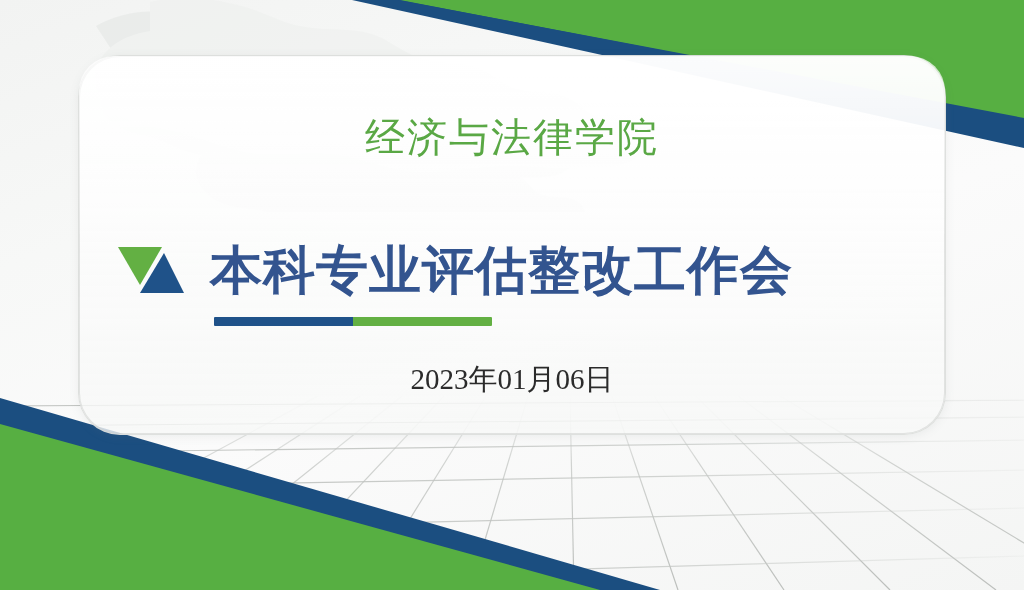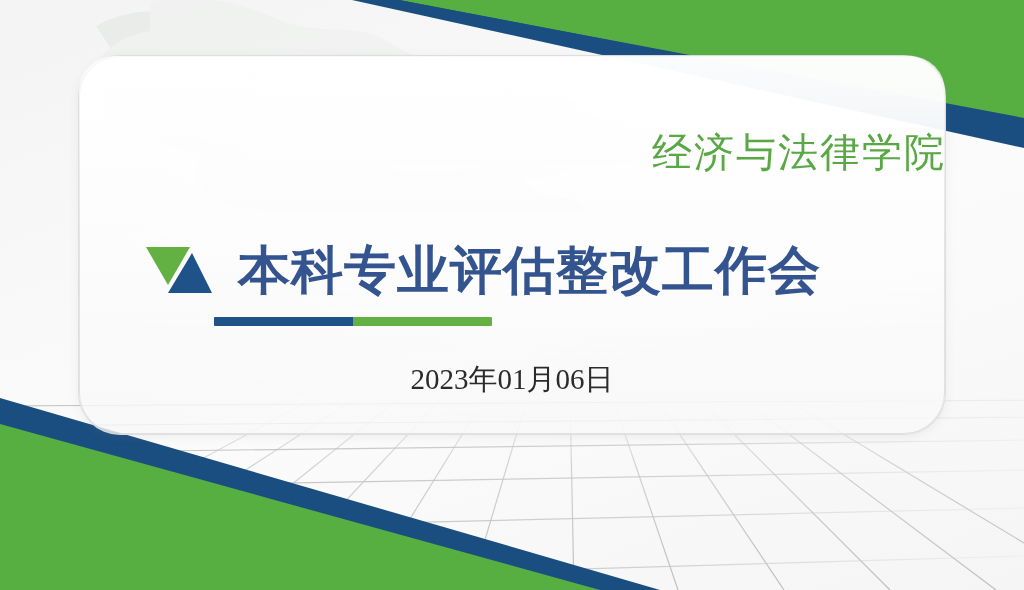--- a/index.html
+++ b/index.html
@@ -47,32 +47,32 @@
     position:absolute;left:0;top:0;right:0;height:52%;
     border-radius:42px 42px 60% 60%/42px 42px 24px 24px;
     background:linear-gradient(180deg,rgba(255,255,255,.78),rgba(255,255,255,0));
     pointer-events:none;
   }
 
   
   .content{position:absolute;left:78px;top:55px;width:868px;height:380px;}
 
   .subtitle{
-    position:absolute;left:0;right:0;top:70px;
-    text-align:right;
+    position:absolute;left:0;right:0;top:55px;
+    text-align:center;
     color:#5aa845;
     font-size:40px;
     letter-spacing:2px;
     font-weight:400;
     font-family:"DejaVu Sans","Liberation Sans",sans-serif;
     white-space:nowrap;
   }
 
   .title-row{
-    position:absolute;left:68px;top:185px;width:790px;height:60px;
+    position:absolute;left:40px;top:185px;width:790px;height:60px;
     display:flex;align-items:center;
   }
   .logo{
     position:relative;width:66px;height:50px;flex:0 0 auto;margin-right:26px;
   }
   .logo svg{display:block;width:66px;height:50px;}
 
   .maintitle{
     color:#33548f;
     font-size:52px;

